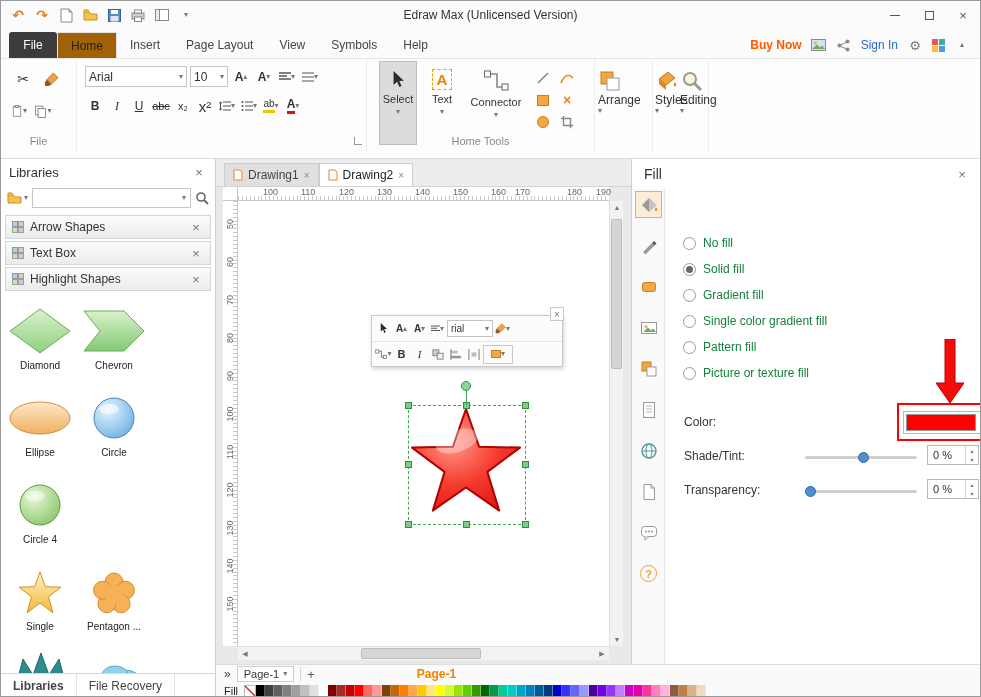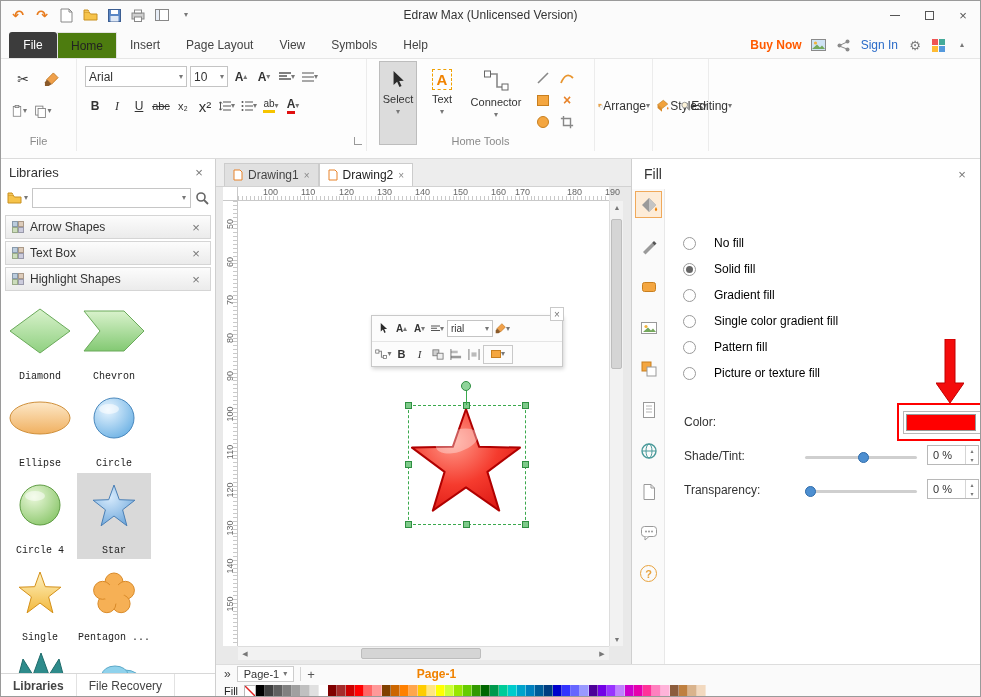--- a/index.html
+++ b/index.html
@@ -17,52 +17,52 @@
   .win-title{position:absolute;left:0;right:0;text-align:center;font-size:12px;color:#333;pointer-events:none}
   .winbtns{margin-left:auto;display:flex;height:100%}
   .winbtn{width:34px;height:100%;display:flex;align-items:center;justify-content:center;color:#555;font-size:13px}
   .maxbox{width:9px;height:9px;border:1px solid #555}
   .minline{width:10px;height:1px;background:#555}
 
   
   .tabrow{position:absolute;top:28px;left:0;right:0;height:30px;background:#fbfbfb;border-bottom:1px solid #e6e6e6;display:flex;align-items:flex-end}
   .file-tab{width:48px;height:26px;margin-left:8px;background:#3c3c3c;color:#fff;display:flex;align-items:center;justify-content:center;border-radius:3px 3px 0 0;font-size:12px}
   .rtab{padding:0 13px;height:26px;display:flex;align-items:center;color:#444;font-size:12px}
-  .rtab.active{background:#4d7c0f;border:1px solid #e3e3e3;border-bottom:none;color:#222}
+  .rtab.active{background:#a16207;border:1px solid #e3e3e3;border-bottom:none;color:#222}
   .tabrow-right{margin-left:auto;display:flex;align-items:center;gap:9px;padding-right:10px;height:26px}
   .buynow{color:#ff5a00;font-weight:bold;font-size:12px}
   .signin{color:#2a6bc8;font-size:12px}
   .tr-icon{width:16px;height:16px;display:flex;align-items:center;justify-content:center;color:#777;font-size:13px}
   .puzzle{display:grid;grid-template-columns:6px 6px;grid-template-rows:6px 6px;gap:1px}
   .puzzle i{display:block}
 
   
   .ribbon{position:absolute;top:58px;left:0;right:0;height:100px;background:#fdfdfd;border-bottom:1px solid #dcdcdc}
   .rgroup{position:absolute;top:0;height:92px;border-right:1px solid #ececec}
   .grouplabel{position:absolute;bottom:-14px;left:0;right:0;text-align:center;font-size:11px;color:#8a8a8a}
   .rsm{min-width:20px;height:20px;display:flex;align-items:center;justify-content:center;border:1px solid transparent;color:#333;font-size:12px}
   .caret{font-size:8px;color:#777;line-height:1}
   .combo{display:flex;align-items:center;border:1px solid #c4c4c4;background:#fff;height:21px;padding:0 3px;font-size:12px;color:#333}
   .combo .caret{margin-left:auto;padding-left:3px}
   .bigbtn{width:38px;height:84px;display:flex;flex-direction:column;align-items:center;justify-content:flex-start;padding-top:8px;gap:3px;font-size:11px;color:#333}
   .bigbtn.pressed{background:#dcdcdc;border:1px solid #bdbdbd}
-  .gallerybtn{width:52px;height:84px;display:flex;flex-direction:row;align-items:center;padding-top:10px;gap:0;font-size:12px;color:#333}
+  .gallerybtn{width:52px;height:84px;display:flex;flex-direction:column;padding-top:10px;gap:0;font-size:12px;color:#333}
   .toolcell{width:24px;height:22px;display:flex;align-items:center;justify-content:center}
   .launcher{position:absolute;right:4px;bottom:-12px;width:8px;height:8px;border-left:1px solid #999;border-bottom:1px solid #999}
 
   
   .leftpanel{position:absolute;top:158px;left:0;width:215px;height:539px;background:#fff;border-right:1px solid #cfcfcf}
   .lp-header{height:26px;display:flex;align-items:center;padding:0 8px;font-size:13px;color:#333}
   .xbtn{margin-left:auto;color:#777;font-size:13px;width:16px;text-align:center}
   .lp-toolbar{height:26px;display:flex;align-items:center;gap:4px;padding:0 6px}
   .searchbox{flex:1;height:20px;border:1px solid #c6c6c6;background:#fff;display:flex;align-items:center;padding:0 4px}
   .sectionbar{height:24px;margin:2px 4px 0 4px;background:linear-gradient(#fcfcfc,#ebebeb);border:1px solid #d5d5d5;display:flex;align-items:center;padding:0 6px;font-size:12px;color:#333}
   .shapecell{position:absolute;width:74px;height:86px;text-align:center}
   .shapecell.sel{background:#d9d9d9}
-  .shapecell .slabel{position:absolute;left:0;right:0;top:72px;font-family:Liberation Mono, monospace;font-size:10px;color:#222}
+  .shapecell .slabel{position:absolute;left:0;right:0;top:61px;font-family:Liberation Sans, sans-serif;font-size:10px;color:#222}
   .shapecell svg{margin:8px auto 0 auto}
   .lp-bottomtabs{position:absolute;bottom:0;left:0;right:0;height:25px;border-top:1px solid #d8d8d8;display:flex;align-items:center;font-size:12px;color:#444;background:#fff}
   .lp-bottomtabs .bt{padding:0 12px;height:100%;display:flex;align-items:center;border-right:1px solid #e2e2e2}
   .partialshapes{position:absolute;left:0;top:488px;width:215px;height:26px;overflow:hidden}
 
   
   .canvasregion{position:absolute;top:158px;left:215px;width:415px;height:505px;background:#e9e9e9}
   .doctabs{position:absolute;top:0;left:0;right:0;height:28px;background:#ededed;border-bottom:1px solid #d2d2d2;display:flex;align-items:flex-end;padding-left:8px}
   .dtab{height:23px;display:flex;align-items:center;gap:5px;padding:0 8px;background:#e0e0e0;border:1px solid #cccccc;border-bottom:none;font-size:12px;color:#444}
   .dtab.active{background:#fff;color:#222}
@@ -94,21 +94,21 @@
   .rotline{position:absolute;left:228px;top:189px;width:1px;height:15px;background:#3aa94d}
   .rotcircle{position:absolute;left:223px;top:180px;width:10px;height:10px;border-radius:50%;background:#8fd49a;border:1px solid #2f8f41}
 
   
   .fillpanel{position:absolute;top:158px;left:630px;width:351px;height:505px;background:#fff;border-left:1px solid #cfcfcf}
   .fp-header{height:30px;display:flex;align-items:center;padding:0 12px;font-size:14px;color:#333}
   .fp-strip{position:absolute;top:30px;left:0;width:33px;bottom:0;background:#fafafa;border-right:1px solid #e8e8e8}
   .fp-ico{position:absolute;left:3px;width:27px;height:27px;display:flex;align-items:center;justify-content:center}
   .fp-ico.sel{background:#fdecd8;border:1px solid #f0a95a}
   .fp-content{position:absolute;left:33px;top:30px;right:0;bottom:0}
-  .fill-option{position:absolute;left:18px;display:flex;align-items:center;gap:18px;height:16px;font-size:12px;color:#000000}
+  .fill-option{position:absolute;left:18px;display:flex;align-items:center;gap:7px;height:16px;font-size:12px;color:#15803d}
   .radio{width:13px;height:13px;border:1px solid #9a9a9a;border-radius:50%;background:#fff}
   .fill-option.selected .radio::after{content:"";display:block;width:7px;height:7px;margin:2px;border-radius:50%;background:#666}
   .fp-label{position:absolute;font-size:12px;color:#333}
   .swatchcombo{position:absolute;left:238px;top:222px;width:84px;height:23px;border:1px solid #b8b8b8;background:#fff;display:flex;align-items:center;padding:2px}
   .swatchfill{flex:1;height:100%;border:1px solid #999}
   .slider{position:absolute;height:3px;background:#cfcfcf;border-radius:2px}
   .sliderthumb{position:absolute;top:-4px;width:11px;height:11px;border-radius:50%;background:#4d8fd1;border:1px solid #2f6cab}
   .spinbox{position:absolute;width:52px;height:20px;border:1px solid #b8b8b8;background:#fff;display:flex;align-items:center;font-size:11px}
   .spinbox .val{flex:1;padding-left:5px}
   .spinners{width:13px;height:100%;border-left:1px solid #d5d5d5;display:flex;flex-direction:column}
@@ -516,32 +516,20 @@
             <radialGradient id="gCir2" cx="0.35" cy="0.3" r="0.9">
               <stop offset="0" stop-color="#eaf8da"></stop>
               <stop offset="1" stop-color="#7cbf5a"></stop>
             </radialGradient>
           </defs>
       <circle cx="32" cy="24" r="20" fill="url(#gCir2)" stroke="#5f9c44"></circle>
           <ellipse cx="27" cy="15" rx="10" ry="5" fill="#fff" opacity="0.5"></ellipse>
         </svg>
       <span class="slabel">Circle 4</span>
     </div>
-    <div class="shapecell sel" style="left:76px;top:314px">
-      <svg width="64" height="52" viewBox="0 0 64 52">
-          <defs>
-            <radialGradient id="gStarB" cx="0.4" cy="0.3" r="0.9">
-              <stop offset="0" stop-color="#d6eafc"></stop>
-              <stop offset="1" stop-color="#5b9bd5"></stop>
-            </radialGradient>
-          </defs>
-      <path d="M32 4 L37.3 18.7 L52.9 19.2 L40.6 28.8 L44.9 44.8 L32 35 L19.1 44.8 L23.4 28.8 L11.1 19.2 L26.7 18.7 Z" fill="url(#gStarB)" stroke="#4a7fb5" stroke-linejoin="round"></path>
-        </svg>
-      <span class="slabel">Star</span>
-    </div>
     <div class="shapecell" style="left:2px;top:401px">
       <svg width="64" height="52" viewBox="0 0 64 52">
           <defs>
             <linearGradient id="gStarG" x1="0" y1="0" x2="0" y2="1">
               <stop offset="0" stop-color="#fff3c4"></stop>
               <stop offset="1" stop-color="#f2b83c"></stop>
             </linearGradient>
           </defs>
       <path d="M32 4 L37.3 18.7 L52.9 19.2 L40.6 28.8 L44.9 44.8 L32 35 L19.1 44.8 L23.4 28.8 L11.1 19.2 L26.7 18.7 Z" fill="url(#gStarG)" stroke="#d49018" stroke-linejoin="round"></path>
         </svg>
@@ -602,21 +590,21 @@
     <div class="hruler">
       <span style="left:25px">100</span>
         <span style="left:63px">110</span>
       <span style="left:101px">120</span>
         <span style="left:139px">130</span>
       <span style="left:177px">140</span>
         <span style="left:215px">150</span>
       <span style="left:253px">160</span>
         <span style="left:277px">170</span>
       <span style="left:329px">180</span>
-        <span style="left:367px">190</span>
+        <span style="left:358px">190</span>
     </div>
     <div class="vruler">
       <span style="top:18px">50</span>
         <span style="top:56px">60</span>
       <span style="top:94px">70</span>
         <span style="top:132px">80</span>
       <span style="top:170px">90</span>
         <span style="top:208px">100</span>
       <span style="top:246px">110</span>
         <span style="top:284px">120</span>

